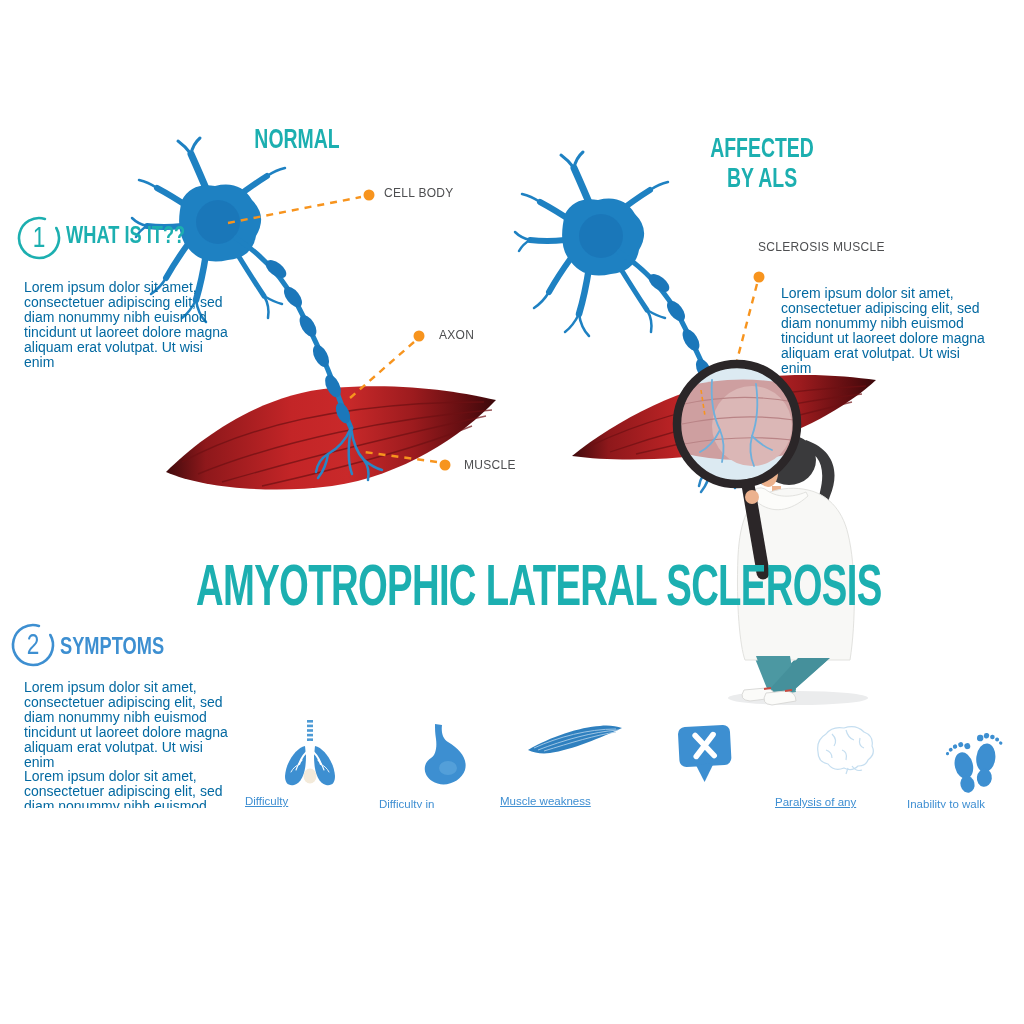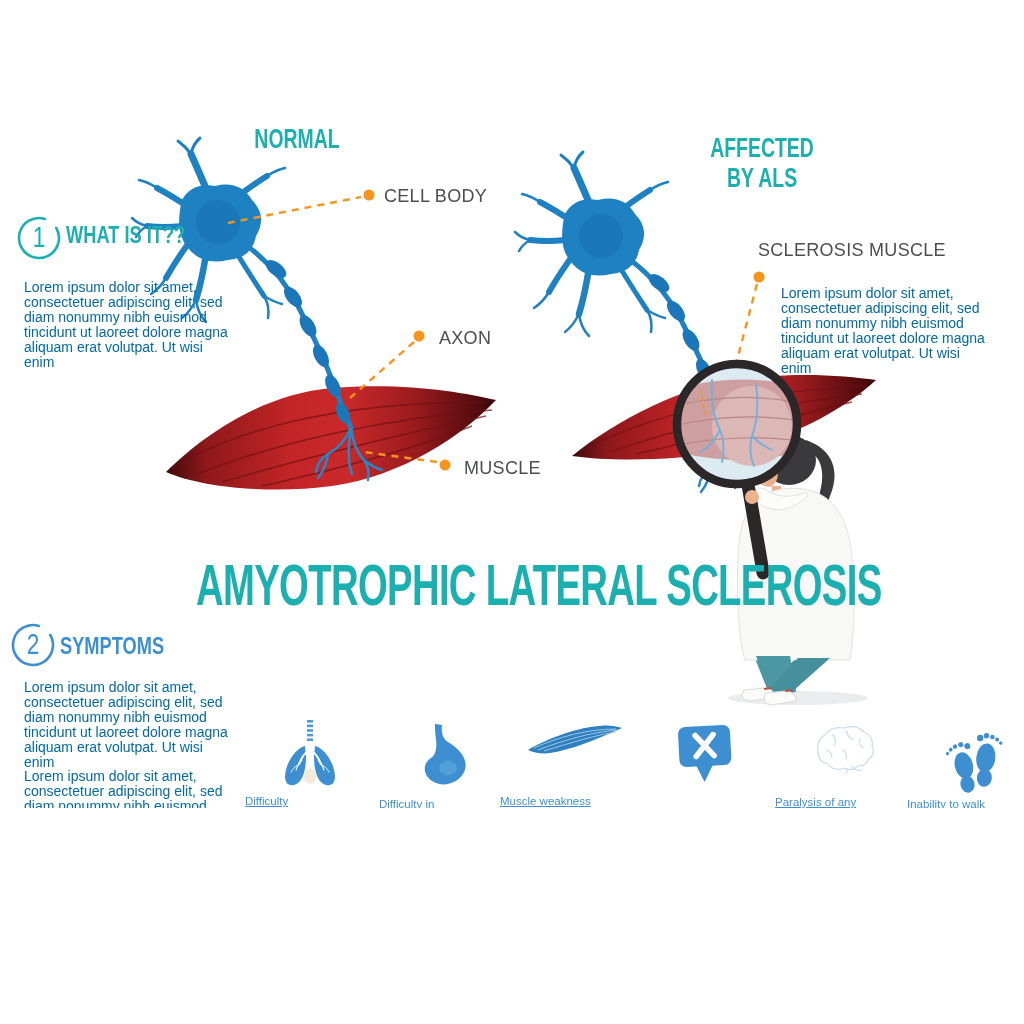--- a/index.html
+++ b/index.html
@@ -6,21 +6,21 @@
   #canvas{position:relative;width:1024px;height:808px;background:#ffffff;overflow:hidden;
           font-family:"Liberation Sans",sans-serif;}
   .abs{position:absolute;}
   .teal{color:#1CAFB0;}
   .blue{color:#3D8FD1;}
   .cond{font-weight:bold;white-space:pre-line;}
   .heading-center{text-align:center;transform:scaleX(0.72);transform-origin:center top;}
   .heading-left{transform:scaleX(0.76);transform-origin:left top;}
   .big-title{font-weight:bold;letter-spacing:-1px;text-align:center;
              transform:scaleX(0.66);transform-origin:center top;white-space:nowrap;}
-  .anat-label{font-size:18px;color:#4D4E50;letter-spacing:0.3px;white-space:nowrap;}
+  .anat-label{font-size:12px;color:#4D4E50;letter-spacing:0.3px;white-space:nowrap;}
   .body-text{font-size:14px;line-height:14.9px;color:#0369a1;white-space:pre-line;}
   .num{font-size:29px;text-align:center;transform:scaleX(0.78);transform-origin:center top;}
   .icon-label{font-size:11.5px;line-height:13.8px;color:#3F8FD2;text-align:left;
               white-space:pre-line;transform:translateX(-50%);text-decoration:underline;}
 </style>
 </head>
 <body>
 
 <div id="canvas">
 

